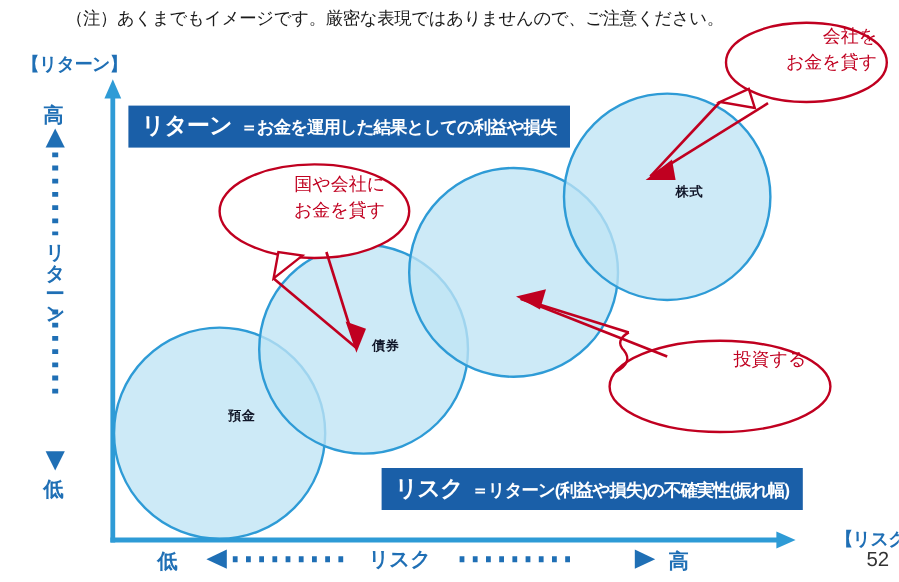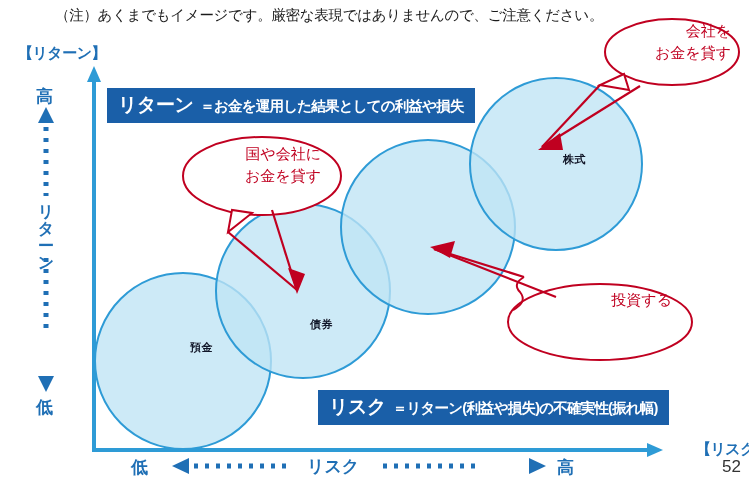--- a/index.html
+++ b/index.html
@@ -227,21 +227,21 @@
   </div>
 
   <div class="bubble-banner" id="risk-banner">
     <span class="banner-term">リスク</span>
     <span class="banner-def">＝リターン(利益や損失)の不確実性(振れ幅)</span>
   </div>
 
   <div class="circle-label two-line" style="left:153px; top:328px; width:60px;">
     <div>預金</div>
   </div>
-  <div class="circle-label" style="left:273px; top:281px; width:60px;margin-top:36px;">債券</div>
+  <div class="circle-label" style="left:273px; top:281px; width:60px;">債券</div>
   <div class="circle-label" style="left:526px; top:152px; width:60px;">株式</div>
 
   <div class="callout-text" style="left:203px; top:143px; width:118px;">
     <div>国や会社に</div>
     <div>お金を貸す</div>
   </div>
 
   <div class="callout-text" style="left:613px; top:20px; width:118px;">
     <div>会社を</div>
     <div>お金を貸す</div>

